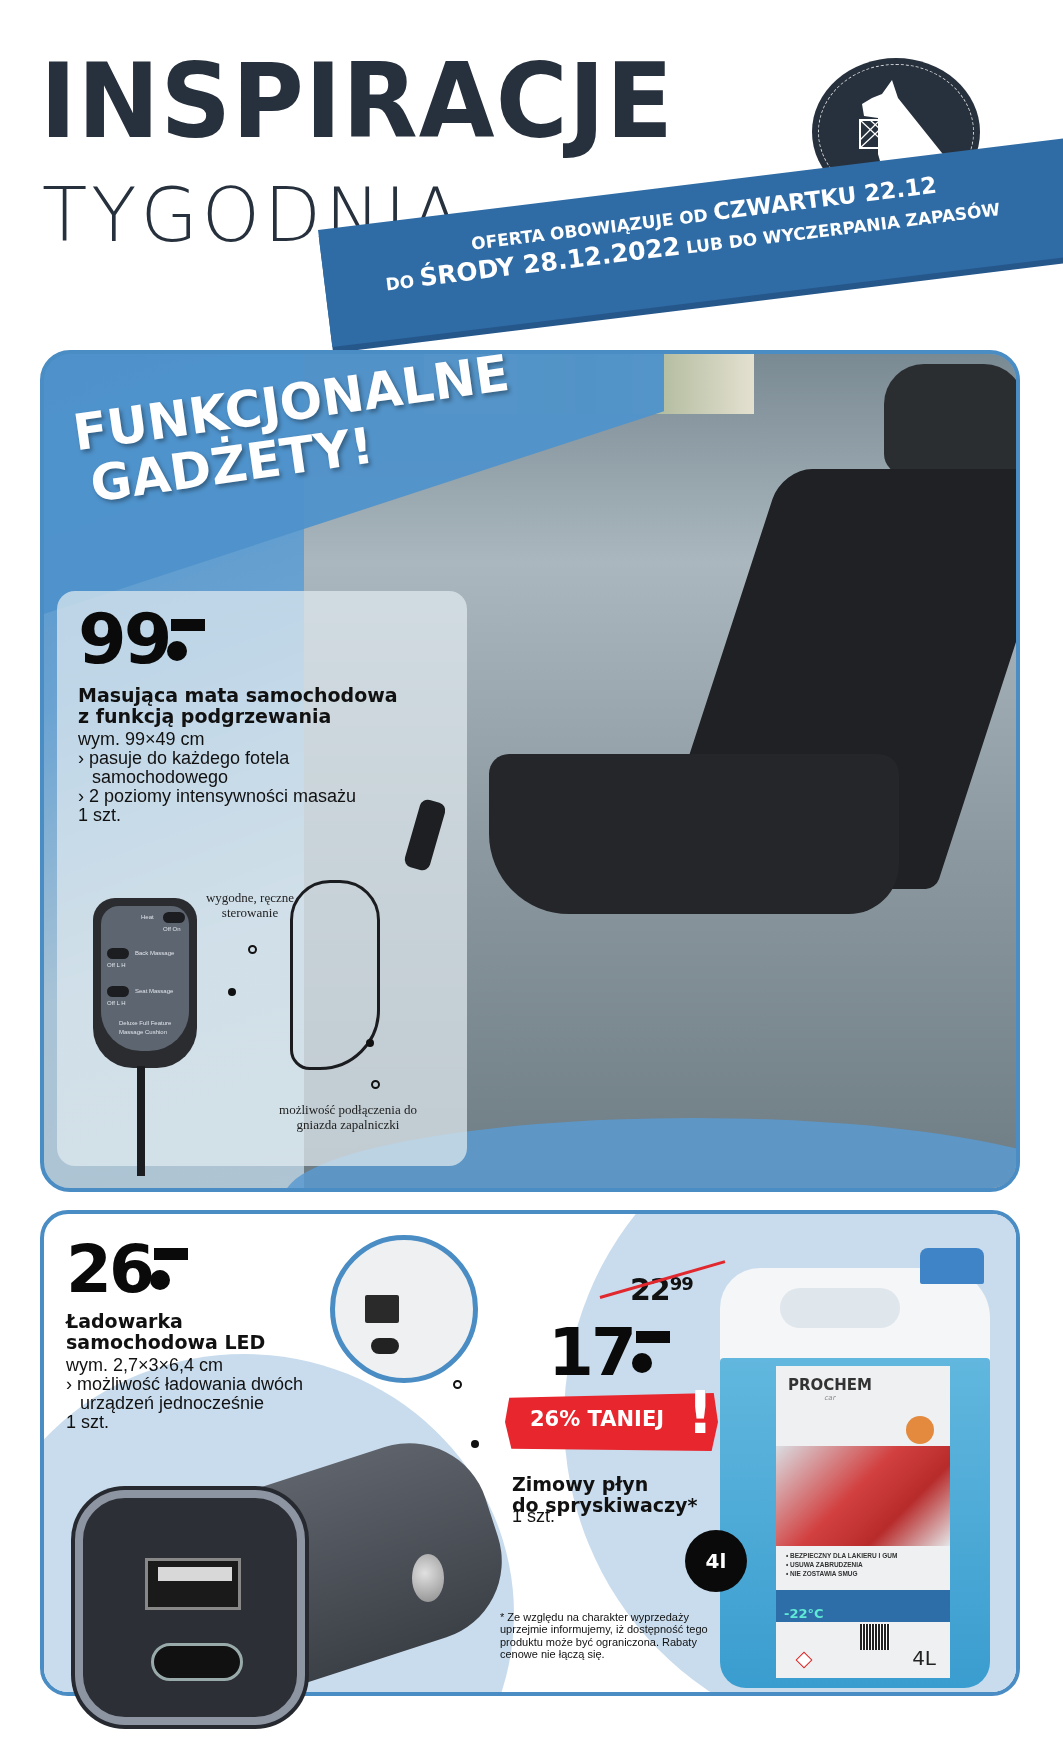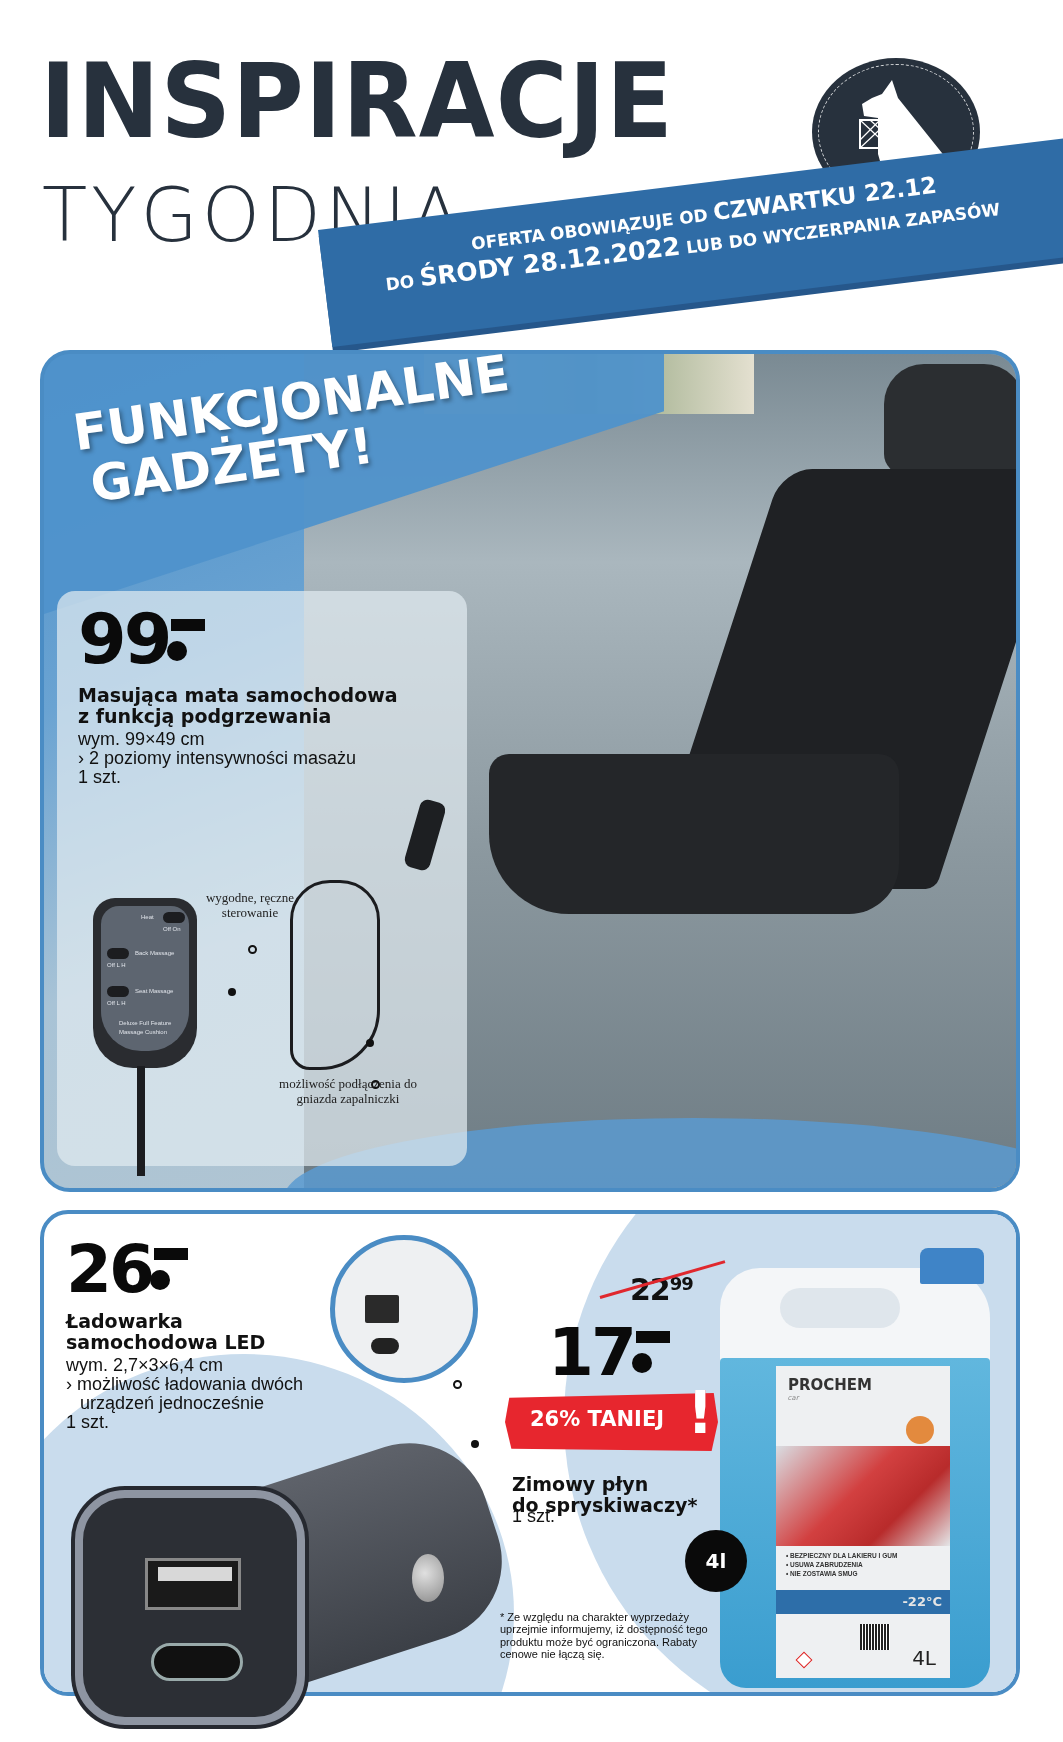--- a/index.html
+++ b/index.html
@@ -117,21 +117,21 @@
   .cable-plug {
     position: absolute; left: 412px; top: 800px; width: 26px; height: 70px;
     background: #1d1f22; border-radius: 8px; transform: rotate(16deg);
   }
   .cable-coil {
     position: absolute; left: 290px; top: 880px; width: 90px; height: 190px;
     border: 3px solid #1b1c1f; border-radius: 40px 40px 60px 20px;
   }
   .annot { position: absolute; font-family: Liberation Serif, serif; font-size: 13px; color: #222; text-align: center; line-height: 1.15; }
   .a1 { left: 205px; top: 891px; width: 90px; }
-  .a2 { left: 263px; top: 1077px; width: 170px; }
+  .a2 { left: 263px; top: 1103px; width: 170px; }
   .dot { position: absolute; width: 8px; height: 8px; border-radius: 50%; background: #111; }
   .ring { position: absolute; width: 9px; height: 9px; border-radius: 50%; border: 2px solid #111; background: transparent; }
 
   .panel2 {
     position: absolute; left: 40px; top: 1210px; width: 980px; height: 486px;
     border-radius: 28px; border: 4px solid #4a8cc4; background: #fff; overflow: hidden;
   }
   .panel2 .blob-left {
     position: absolute; left: -70px; top: 140px; width: 540px; height: 520px;
     border-radius: 50%; background: #c9dced;
@@ -203,26 +203,26 @@
     font-family: "Liberation Sans", sans-serif; font-size: 11px; line-height: 1.12; color: #111;
   }
 
   .bottle { position: absolute; left: 720px; top: 1248px; width: 290px; height: 440px; }
   .bottle .top { position: absolute; left: 0; top: 20px; width: 270px; height: 110px; background: #f4f6f8; border-radius: 40px 50px 10px 10px; }
   .bottle .handle { position: absolute; left: 60px; top: 40px; width: 120px; height: 40px; background: #dfe6ec; border-radius: 20px; }
   .bottle .cap { position: absolute; left: 200px; top: 0; width: 64px; height: 36px; background: #3f84c7; border-radius: 8px 8px 2px 2px; }
   .bottle .liquid { position: absolute; left: 0; top: 110px; width: 270px; height: 330px; background: linear-gradient(180deg, #61b7de, #3a9dcf); border-radius: 4px 4px 26px 26px; }
   .bottle .label { position: absolute; left: 56px; top: 118px; width: 174px; height: 312px; background: #eef0f2; overflow: hidden; }
   .bottle .brand { position: absolute; left: 12px; top: 10px; font-family: "DejaVu Sans", sans-serif; font-size: 15px; color: #333; font-weight: bold; }
-  .bottle .brand small { display: block; font-size: 7px; text-align: left; color: #888; font-weight: normal; font-style: italic; }
+  .bottle .brand small { display: block; font-size: 7px; text-align: center; color: #888; font-weight: normal; font-style: italic; }
   .bottle .car { position: absolute; left: 0; top: 80px; width: 174px; height: 100px; background: linear-gradient(135deg, #d9dde2 0%, #d24040 45%, #b82b2b 70%, #e4e6e8 100%); }
   .bottle .pname { position: absolute; left: 0; top: 94px; width: 174px; text-align: center; font-family: "DejaVu Sans", sans-serif; font-style: italic; font-weight: 900; color: #fff; font-size: 16px; line-height: 1.05; -webkit-text-stroke: 0.6px #444; }
   .bottle .pname small { display: block; font-size: 9px; text-align: right; padding-right: 14px; }
   .bottle .feats { position: absolute; left: 10px; top: 186px; font-size: 6.5px; color: #333; font-weight: bold; line-height: 1.35; }
-  .bottle .temp-bar { position: absolute; left: 0; top: 224px; width: 174px; height: 24px; background: #2d6ea9; color: #e5e5e5; font-weight: bold; font-size: 13px; text-align: right; padding: 4px 8px; font-family: "DejaVu Sans", sans-serif; }
+  .bottle .temp-bar { position: absolute; left: 0; top: 224px; width: 174px; height: 24px; background: #2d6ea9; color: #5eead4; font-weight: bold; font-size: 13px; text-align: left; padding: 16px 8px; font-family: "DejaVu Sans", sans-serif; }
   .bottle .vol { position: absolute; right: 14px; bottom: 8px; font-size: 20px; color: #222; font-family: "DejaVu Sans", sans-serif; }
   .bottle .barcode { position: absolute; left: 84px; top: 258px; width: 30px; height: 26px; background: repeating-linear-gradient(90deg, #222 0 2px, #fff 2px 3px); }
   .bottle .hazard { position: absolute; left: 22px; top: 288px; width: 12px; height: 12px; border: 1.5px solid #d22; transform: rotate(45deg); background: #fff; }
   .bottle .paw { position: absolute; left: 130px; top: 50px; width: 28px; height: 28px; border-radius: 50%; background: #e38a3e; }
 </style>
 </head>
 <body>
 
 <div class="title-main">INSPIRACJE</div>
 <div class="title-sub">TYGODNIA</div>
@@ -257,20 +257,21 @@
 
 <div class="info-card"></div>
 
 <div class="price p1"><span>99</span><span class="dash"></span></div>
 <div class="prod-title t1">
   <div>Masująca mata samochodowa</div>
   <div>z funkcją podgrzewania</div>
 </div>
 <div class="prod-desc d1">
   <div>wym. 99×49 cm</div>
+  <div class="bullet">› pasuje do każdego fotela samochodowego</div>
   <div class="bullet">› 2 poziomy intensywności masażu</div>
   <div>1 szt.</div>
 </div>
 
 <div class="remote">
   <div class="face">
     <span class="lbl" style="left:40px;top:8px">Heat</span>
     <span class="sw" style="left:62px;top:6px"></span>
     <span class="lbl" style="left:62px;top:20px">Off On</span>
     <span class="sw" style="left:6px;top:42px"></span>

